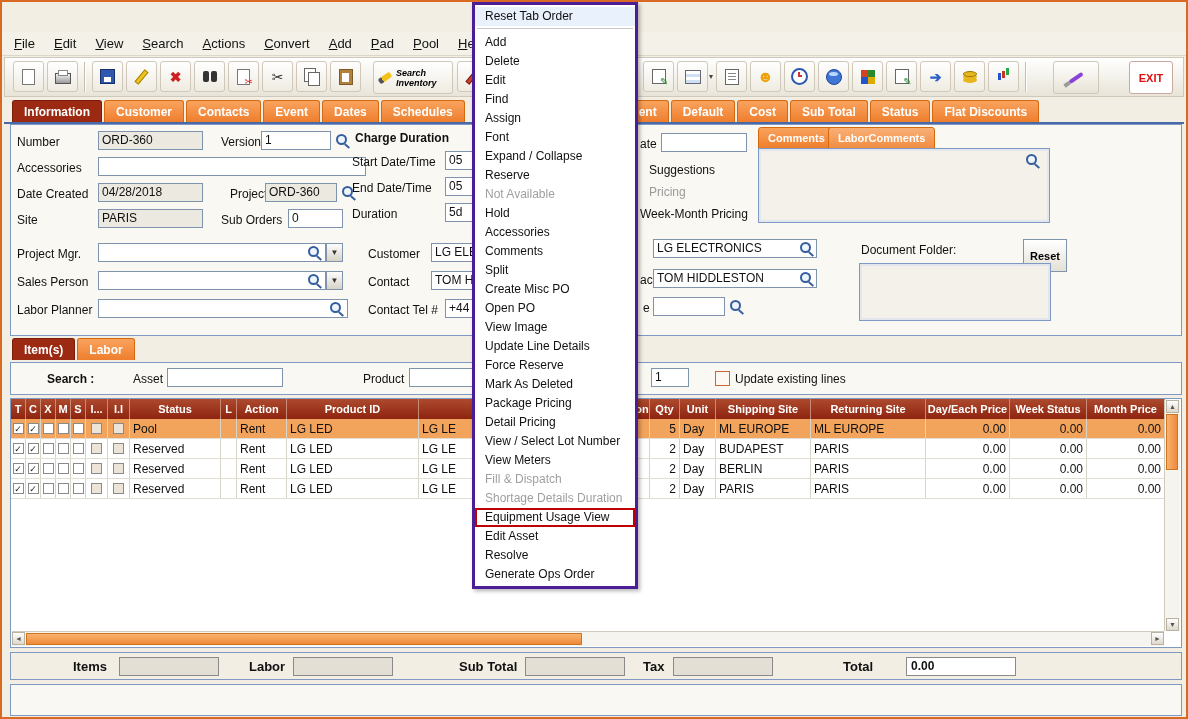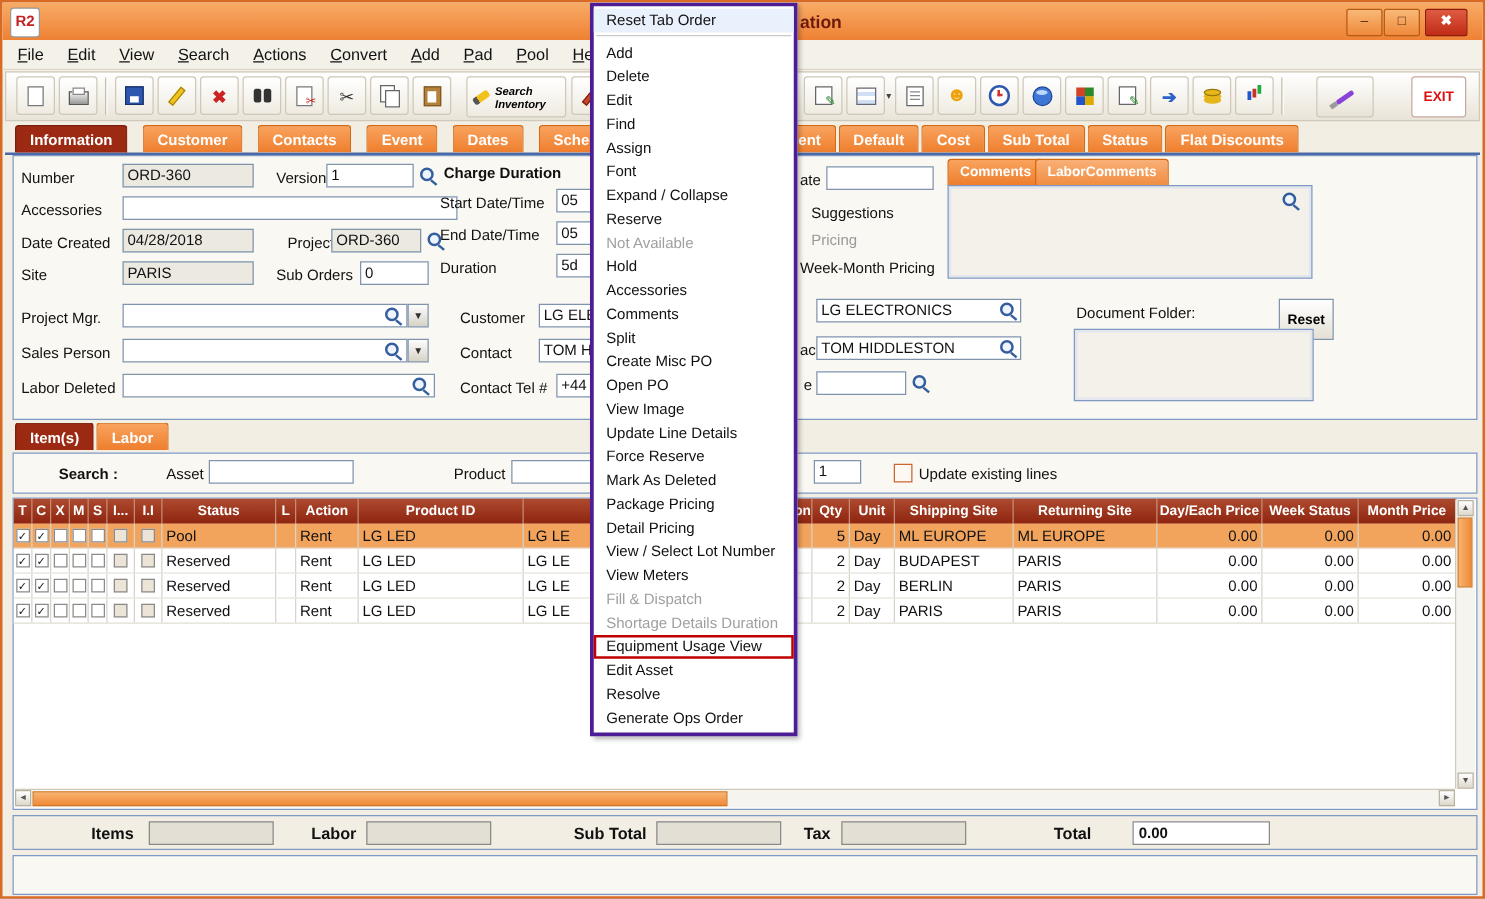--- a/index.html
+++ b/index.html
@@ -63,21 +63,21 @@
   .ic-brush::after{content:"";position:absolute;left:-6px;top:0;width:6px;height:4px;background:#9a9a9a;}
   .btn-searchinv{position:absolute;left:368px;top:3px;width:80px;height:33px;border:1px solid #cfc8b8;border-radius:3px;
     background:linear-gradient(#fff,#efebe1);display:flex;align-items:center;gap:4px;padding:0 4px;}
   .btn-searchinv .lbl{font-size:9px;font-weight:bold;font-style:italic;line-height:10px;text-align:left;}
   .btn-paint{position:absolute;right:84px;top:3px;width:46px;height:33px;border:1px solid #cfc8b8;border-radius:3px;
     background:linear-gradient(#fff,#e8e3d6);display:flex;align-items:center;justify-content:center;}
   .btn-exit{position:absolute;right:10px;top:3px;width:44px;height:33px;border:1px solid #c9a9a0;border-radius:3px;background:#fff;
     color:#d11;font-weight:bold;font-size:11px;display:flex;align-items:center;justify-content:center;}
   
   .tabrow{position:absolute;left:2px;top:96px;right:2px;height:24px;border-bottom:2px solid #4a69a8;}
-  .tabs-left{position:absolute;left:8px;bottom:0;display:flex;gap:12px;}
+  .tabs-left{position:absolute;left:8px;bottom:0;display:flex;gap:2px;}
   .tabs-right{position:absolute;left:612px;bottom:0;display:flex;gap:2px;}
   .tab{height:21px;padding:0 11px;display:flex;align-items:center;background:linear-gradient(#f9a35e,#ee7e2d);
     color:#fff;font-weight:bold;font-size:12px;border:1px solid #d4690f;border-bottom:none;border-radius:3px 3px 0 0;cursor:default;}
   .tab.selected{background:#9c2a12;border-color:#7a1d0a;}
   
   .panel{position:absolute;background:#faf8f2;border:1px solid #7e99c4;box-sizing:border-box;}
   .lbl12{position:absolute;font-size:12px;white-space:nowrap;}
   .bold{font-weight:bold;}
   .gray{color:#9a9a9a;}
   .field{position:absolute;height:19px;border:1px solid #7f93ad;background:#fff;font-size:12px;line-height:17px;
@@ -127,27 +127,20 @@
   .sum-lbl{position:absolute;font-size:13px;font-weight:bold;}
   .sum-field{position:absolute;height:19px;border:1px solid #8a8a8a;background:#e3dfd4;box-sizing:border-box;
     font-size:12px;line-height:17px;padding:0 4px;}
   .sum-field.white{background:#fff;font-weight:bold;}
 </style>
 </head>
 <body>
 
 <div class="window">
 
-  <div class="titlebar">
-    <div class="app-icon">R2</div>
-    <div class="title-frag">ation</div>
-    <div class="win-btn min">–</div>
-    <div class="win-btn max">□</div>
-    <div class="win-btn close">✖</div>
-  </div>
 
   <div class="menubar" id="menubar">
       <div class="menu-item"><u>F</u>ile</div>
       <div class="menu-item"><u>E</u>dit</div>
       <div class="menu-item"><u>V</u>iew</div>
       <div class="menu-item"><u>S</u>earch</div>
       <div class="menu-item"><u>A</u>ctions</div>
       <div class="menu-item"><u>C</u>onvert</div>
       <div class="menu-item"><u>A</u>dd</div>
       <div class="menu-item"><u>P</u>ad</div>
@@ -294,21 +287,21 @@
     <div class="lbl12" style="left:357px;top:122px;">Customer</div>
     <div class="field" style="left:420px;top:118px;width:56px;">LG ELEC</div>
 
     <div class="lbl12" style="left:6px;top:150px;">Sales Person</div>
     <div class="field" style="left:87px;top:146px;width:228px;"></div>
     <span class="mag" style="left:296px;top:148px;"></span>
     <div class="ddbtn" style="left:315px;top:146px;">▼</div>
     <div class="lbl12" style="left:357px;top:150px;">Contact</div>
     <div class="field" style="left:420px;top:146px;width:56px;">TOM HID</div>
 
-    <div class="lbl12" style="left:6px;top:178px;">Labor Deleted</div>
+    <div class="lbl12" style="left:6px;top:178px;">Labor Planner</div>
     <div class="field" style="left:87px;top:174px;width:250px;"></div>
     <span class="mag" style="left:318px;top:176px;"></span>
     <div class="lbl12" style="left:357px;top:178px;">Contact Tel #</div>
     <div class="field" style="left:434px;top:174px;width:42px;">+44</div>
 
     <div class="lbl12" style="left:629px;top:12px;">ate</div>
     <div class="field" style="left:650px;top:8px;width:86px;"></div>
     <div class="minitab" style="left:747px;top:2px;">Comments</div>
     <div class="minitab lighter" style="left:817px;top:2px;">LaborComments</div>
     <div class="bigbox" style="left:747px;top:23px;width:290px;height:73px;"></div>

